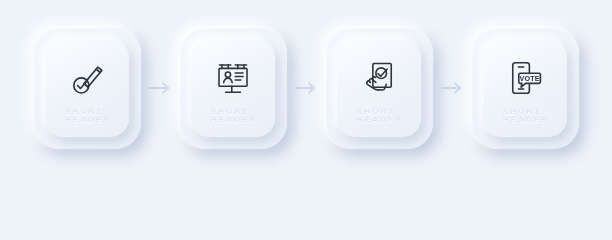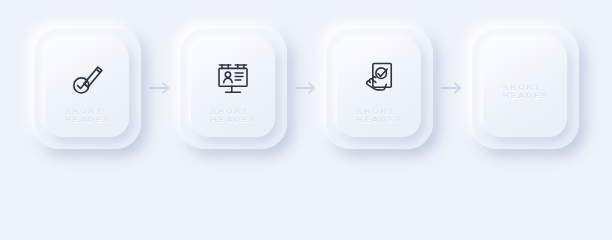--- a/index.html
+++ b/index.html
@@ -212,20 +212,28 @@
 
     <div class="connector">
       <svg viewBox="0 0 24 14" fill="none" stroke="#ccd7e6" stroke-width="2" stroke-linecap="round" stroke-linejoin="round">
         <path d="M2 7h18"></path>
         <path d="M15 2.3L20.4 7 15 11.7"></path>
       </svg>
     </div>
 
     <div class="step">
       <div class="step-inner">
+        <div class="step-icon">
+          <svg viewBox="0 0 48 48" fill="none" stroke="#2b3440" stroke-width="1.8" stroke-linecap="round" stroke-linejoin="round">
+            <rect x="10" y="6.5" width="19" height="35" rx="3"></rect>
+            <path d="M16.5 11.5h6M16.5 36.5h6"></path>
+            <path d="M18.5 18.5h21.5a1.6 1.6 0 0 1 1.6 1.6v8.4a1.6 1.6 0 0 1-1.6 1.6H24.6l-5.0 4.4 0.8-4.4h-1.9a1.6 1.6 0 0 1-1.6-1.6v-8.4a1.6 1.6 0 0 1 1.6-1.6z" fill="#f3f7fc"></path>
+            <text x="29.3" y="27.4" font-family="'Liberation Sans', sans-serif" font-size="8.2" font-weight="700" fill="#2b3440" stroke="none" text-anchor="middle" letter-spacing="0.2">VOTE</text>
+          </svg>
+        </div>
         <div class="step-label">
           <span class="l1">SHORT</span>
           <span class="l2">HEADER</span>
         </div>
       </div>
     </div>
 
   </div>
 </div>
 

